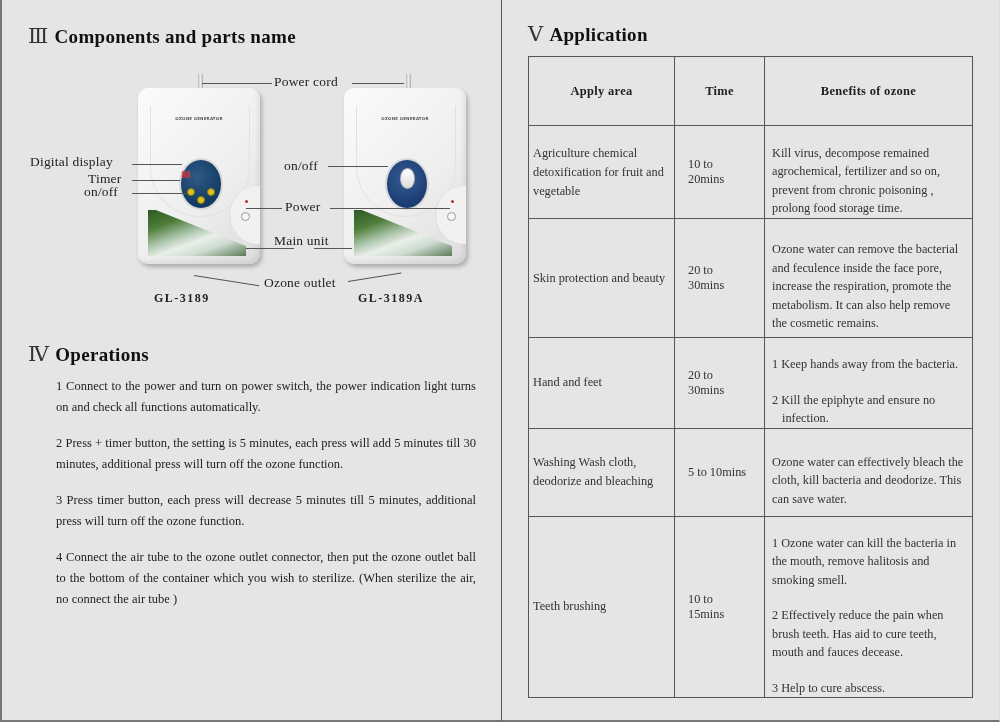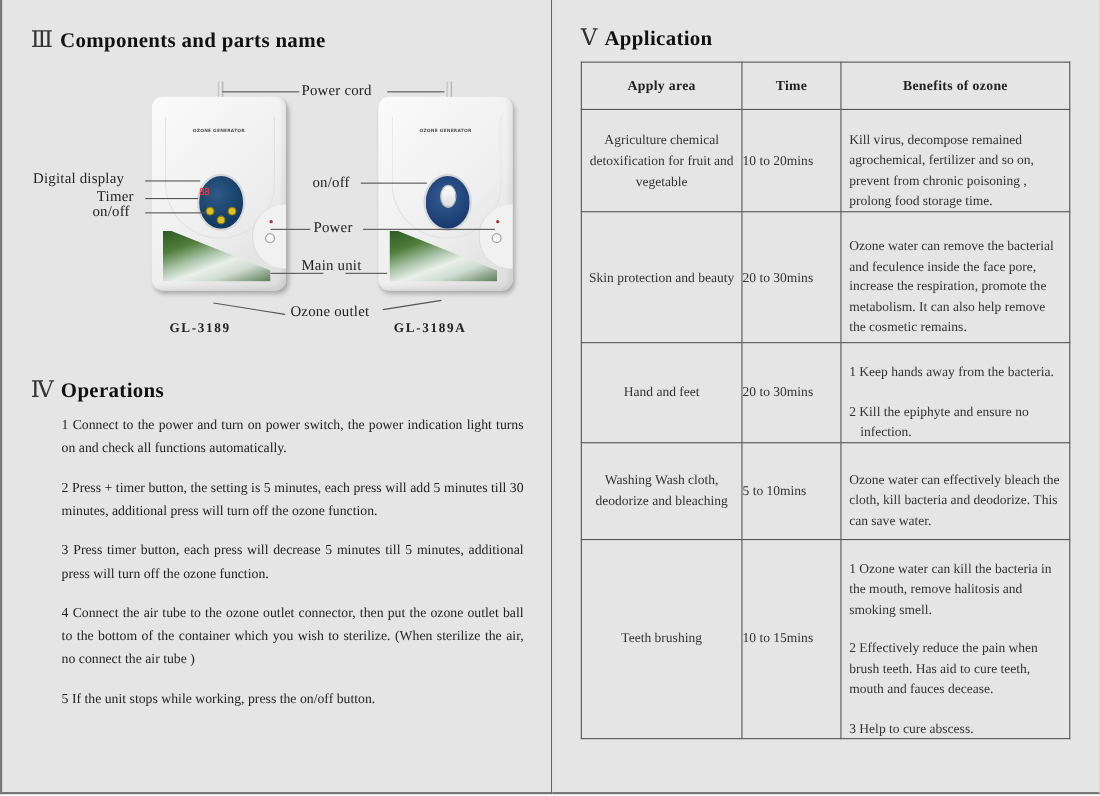--- a/index.html
+++ b/index.html
@@ -35,23 +35,23 @@
 
   .callout { position:absolute; font-size:13.5px; color:#222; white-space:nowrap; letter-spacing:0.2px; }
   .leader { position:absolute; height:1px; background:#555; }
   .model { position:absolute; font-weight:bold; font-size:12px; letter-spacing:1.5px; color:#222; white-space:nowrap; }
 
   .ops { position:absolute; left:54px; width:420px; font-size:12.5px; line-height:21px; color:#222; text-align:justify; }
   .ops p { margin:0 0 15px 0; }
 
   
   .app-table { position:absolute; left:528px; top:56px; border-collapse:collapse; font-size:12.3px; color:#333; table-layout:fixed; }
-  .app-table th, .app-table td { border:1.5px solid #555; padding:0; vertical-align:middle; }
+  .app-table th, .app-table td { border:1.5px solid #555; padding:13px; vertical-align:middle; }
   .app-table th { font-weight:bold; font-size:12.5px; color:#222; letter-spacing:0.3px; text-align:center; height:42px; }
-  .app-table td.area { text-align:center; line-height:19px; padding:0 4px; }
+  .app-table td.area { line-height:19px; padding:0 4px; }
   .app-table td.time { text-align:left; }
   .app-table td.ben { text-align:left; padding:0 4px 0 7px; line-height:18.5px; }
   .app-table td.ben .item { display:block;margin-top:17px; }
   .app-table td.ben .item.hang { padding-left:10px; text-indent:-10px; }
   .app-table tr.last td { border-style:dashed; border-color:#888; }
 </style>
 </head>
 <body>
 
 <div class="top-line"></div>
@@ -122,21 +122,20 @@
 
   <div class="sec-title" style="left:26px; top:342px;">
     <span class="num">Ⅳ</span><span>Operations</span>
   </div>
 
   <div class="ops" style="top:376px;">
     <p>1 Connect to the power and turn on power switch, the power indication light turns on and check all functions automatically.</p>
     <p>2 Press + timer button, the setting is 5 minutes, each press will add 5 minutes till 30 minutes, additional press will turn off the ozone function.</p>
     <p>3 Press  timer button, each press will decrease 5 minutes till 5 minutes, additional press will turn off the ozone function.</p>
     <p>4 Connect the air tube to the ozone outlet connector, then put the ozone outlet ball to the bottom of the container which you wish to sterilize. (When sterilize the air, no connect the air tube )</p>
-    <p>5 If the unit stops while working, press the on/off button.</p>
   </div>
 </div>
 
 <div class="page page-right">
   <div class="sec-title" style="left:26px; top:22px;text-align:right;">
     <span class="num">Ⅴ</span><span>Application</span>
   </div>
 </div>
 
 <table class="app-table">

